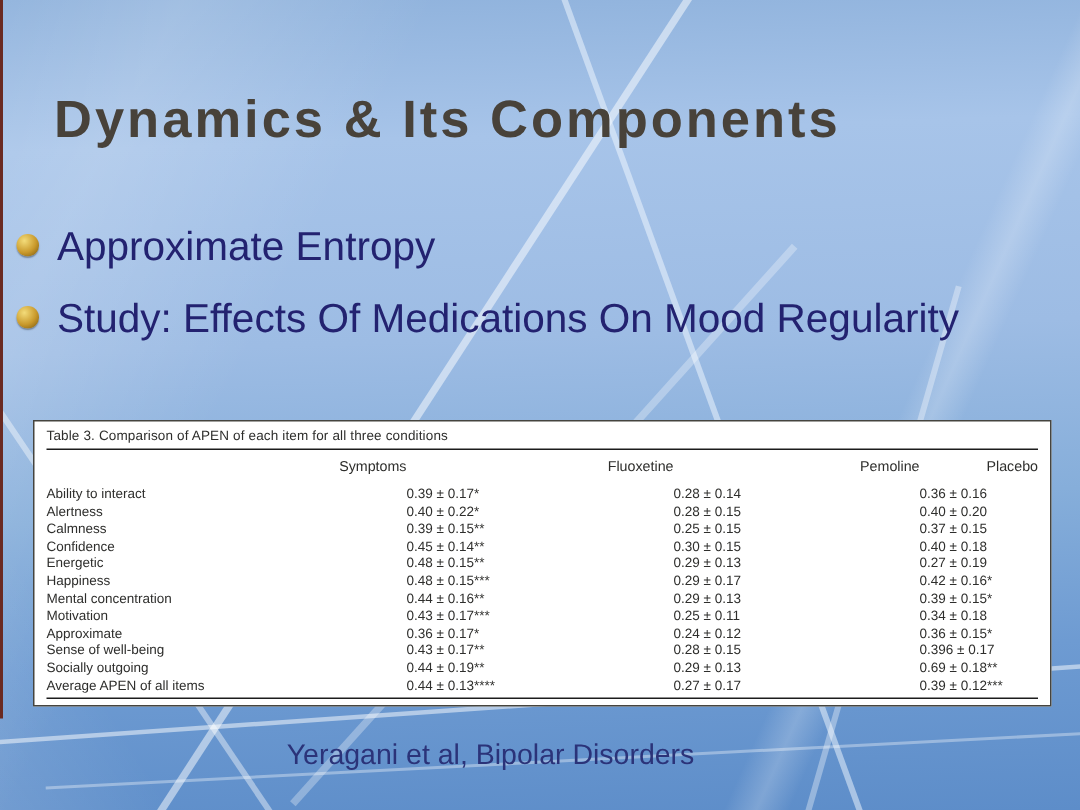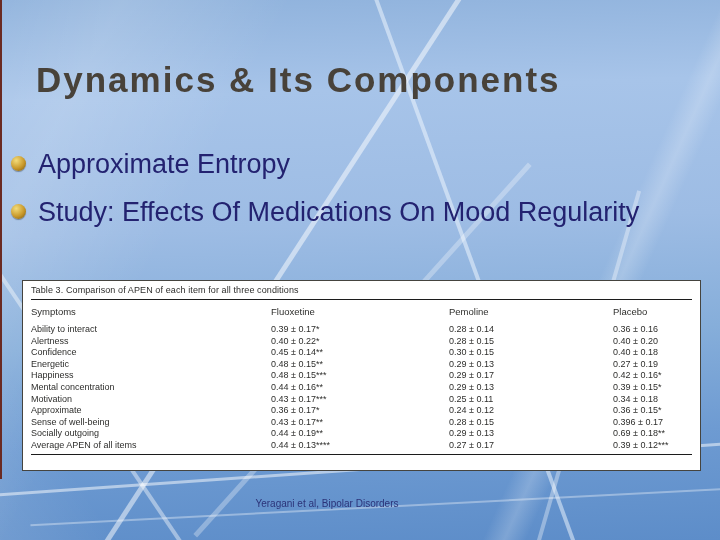--- a/index.html
+++ b/index.html
@@ -34,29 +34,29 @@
     font-size:27px;line-height:36px;color:var(--bullet-color,#232270);}
   .bullet-marker{position:absolute;left:3px;top:10px;width:15px;height:15px;border-radius:50%;
     background:radial-gradient(circle at 35% 30%,#f3dc7a,var(--bullet-gold,#c9992b) 55%,#7e5c12 95%);
     box-shadow:0 1px 1px rgba(0,0,0,0.35);}
 
   .tablebox{position:absolute;left:22px;top:280px;width:679px;height:191px;box-sizing:border-box;
     background:var(--table-bg,#ffffff);border:1px solid #45443f;padding:3px 8px 0;color:#2e2e2c;}
   .tcaption{font-size:9px;line-height:13px;letter-spacing:0.1px;white-space:nowrap;}
   .caption-rule{border-bottom:1.5px solid #1c1c1c;margin-top:2px;}
   .aptable{width:100%;border-collapse:collapse;table-layout:fixed;}
-  .aptable th{text-align:left;font-weight:normal;font-size:9.5px;padding:6px 0 7px;white-space:nowrap;}
+  .aptable th{text-align:right;font-weight:normal;font-size:9.5px;padding:6px 0 7px;white-space:nowrap;}
   .aptable td{font-size:9px;line-height:11.6px;padding:0;white-space:nowrap;}
   .aptable .c0{width:240px;}
   .aptable .c1{width:178px;margin-top:12px;}
   .aptable .c2{width:164px;}
   .bottom-rule{border-bottom:1.5px solid #1c1c1c;margin-top:2px;}
 
   .citation{position:absolute;left:0;top:496px;width:654px;text-align:center;
-    font-size:10px;line-height:15px;color:var(--citation-color,#2b3379);}
+    font-size:19px;line-height:15px;color:var(--citation-color,#2b3379);}
 </style>
 </head>
 <body>
 
 <div class="slide">
 
   <div class="beam b1"></div>
   <div class="beam b2"></div>
   <div class="beam b3"></div>
   <div class="beam b4"></div>
@@ -99,20 +99,26 @@
             <td class="c0">Ability to interact</td>
             <td class="c1">0.39 ± 0.17*</td>
             <td class="c2">0.28 ± 0.14</td>
             <td class="c3">0.36 ± 0.16</td>
           </tr>
           <tr>
             <td class="c0">Alertness</td>
             <td class="c1">0.40 ± 0.22*</td>
             <td class="c2">0.28 ± 0.15</td>
             <td class="c3">0.40 ± 0.20</td>
+          </tr>
+          <tr>
+            <td class="c0">Calmness</td>
+            <td class="c1">0.39 ± 0.15**</td>
+            <td class="c2">0.25 ± 0.15</td>
+            <td class="c3">0.37 ± 0.15</td>
           </tr>
           <tr>
             <td class="c0">Confidence</td>
             <td class="c1">0.45 ± 0.14**</td>
             <td class="c2">0.30 ± 0.15</td>
             <td class="c3">0.40 ± 0.18</td>
           </tr>
           <tr>
             <td class="c0">Energetic</td>
             <td class="c1">0.48 ± 0.15**</td>

